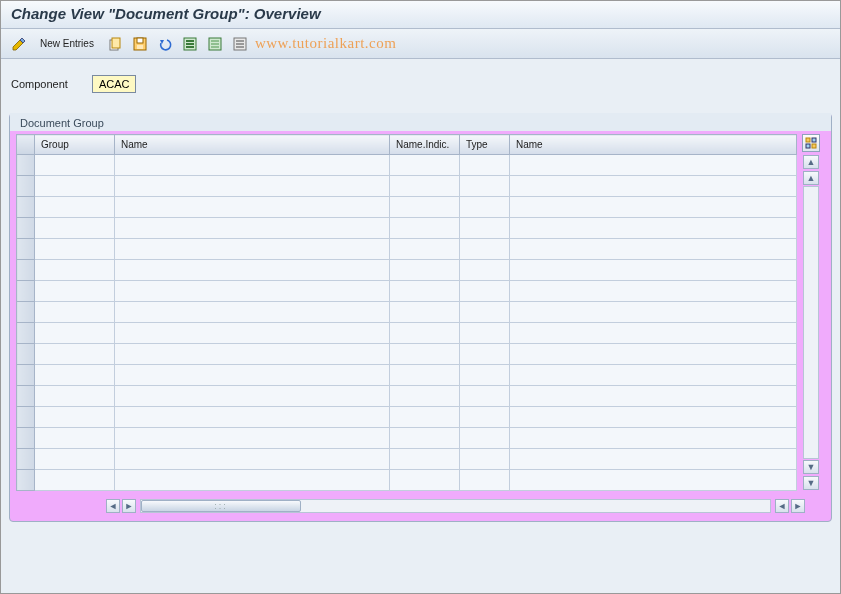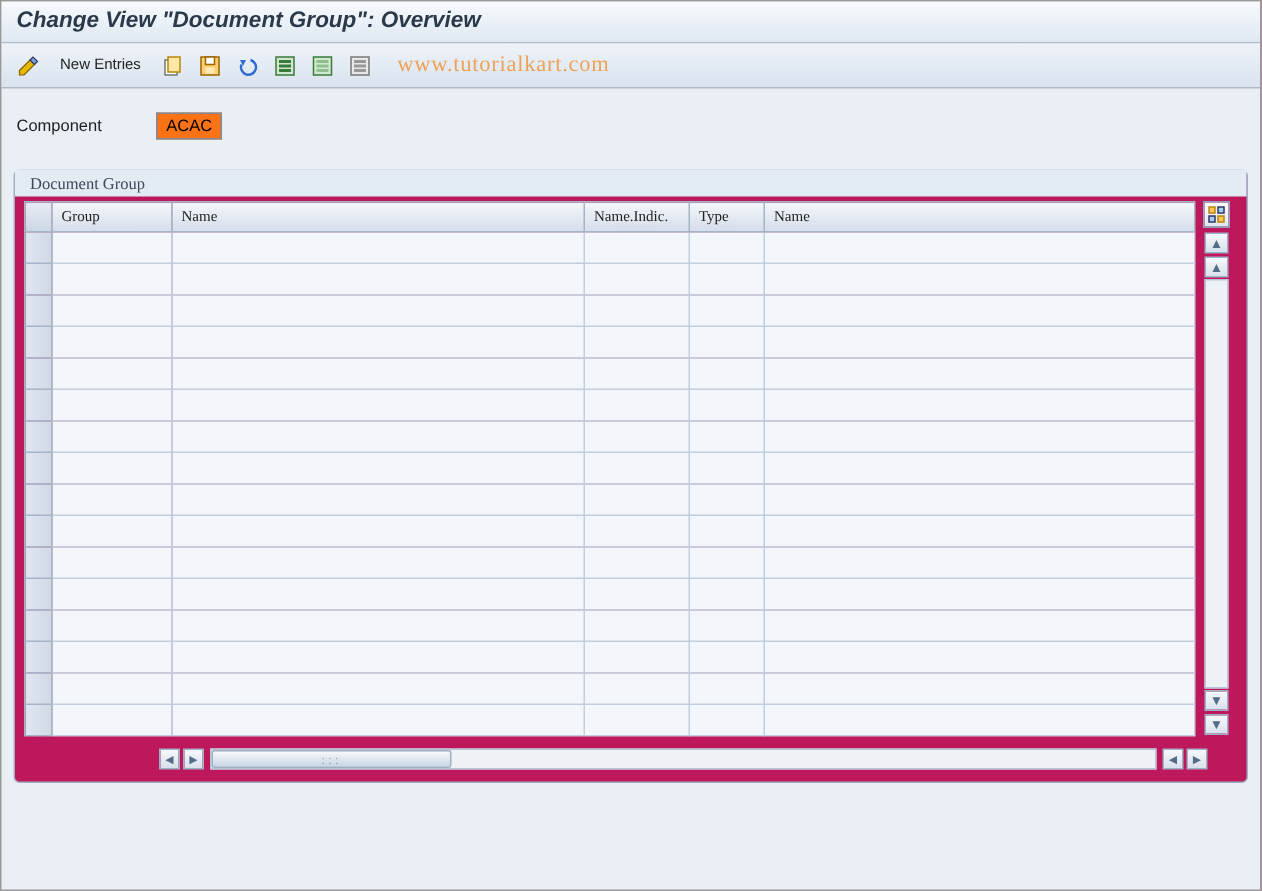--- a/index.html
+++ b/index.html
@@ -47,54 +47,53 @@
       font-size: 10px;
       color: #222;
       padding: 2px 6px;
       cursor: pointer;
     }
     .watermark {
       color: #f0953c;
       font-size: 15px;
       letter-spacing: 0.5px;
       opacity: 0.85;
-      margin-left: 10px;
+      margin-left: 0;
       pointer-events: none;
       font-family: Georgia, serif;
     }
     
     .form-area {
       padding: 16px 10px 8px 10px;
       display: flex;
       align-items: center;
-      gap: 36px;
+      gap: 24px;
     }
     .form-label {
       font-size: 11px;
       color: #222;
     }
     .form-value-box {
       border: 1px solid #7a8aa0;
-      background: #f97316;
+      background: #fef9c3;
       padding: 1px 6px;
       font-size: 11px;
       min-width: 34px;
       height: 18px;
       display: inline-flex;
       align-items: center;
     }
     
     .group-frame {
       margin: 12px 8px 8px 8px;
       border: 1px solid #9fb0c5;
       border-radius: 4px;
-      background: #be185d;
+      background: #f0abfc;
       position: relative;
       padding-top: 0px;
-      font-family: Liberation Serif, serif;
     }
     .group-title {
       position: relative;
       top: -1px;
       left: 0px;
       background: #e3ebf3;
       color: #3a4a5a;
       font-size: 11px;
       padding: 4px 10px 2px 10px;
     }

